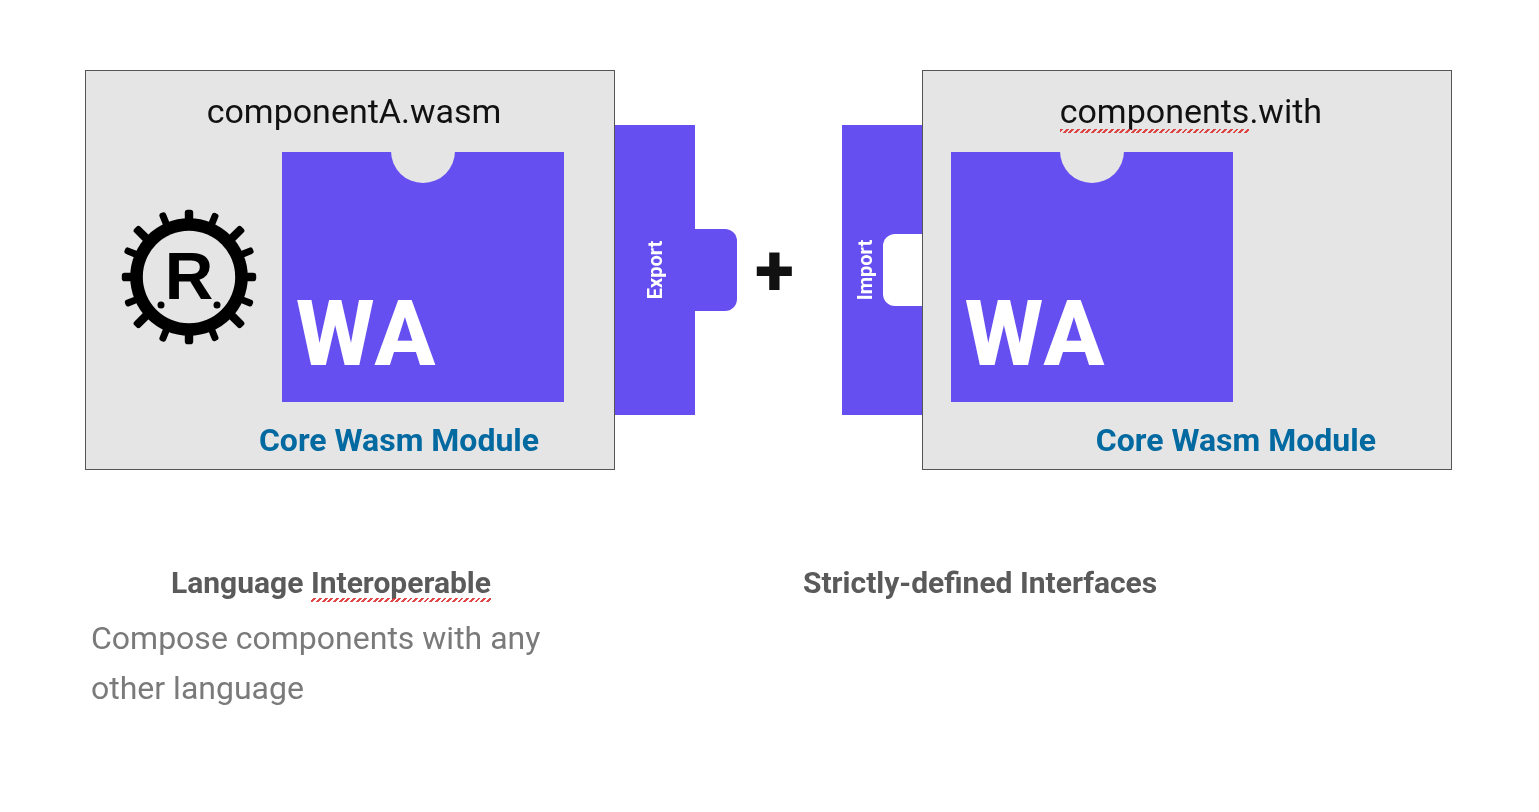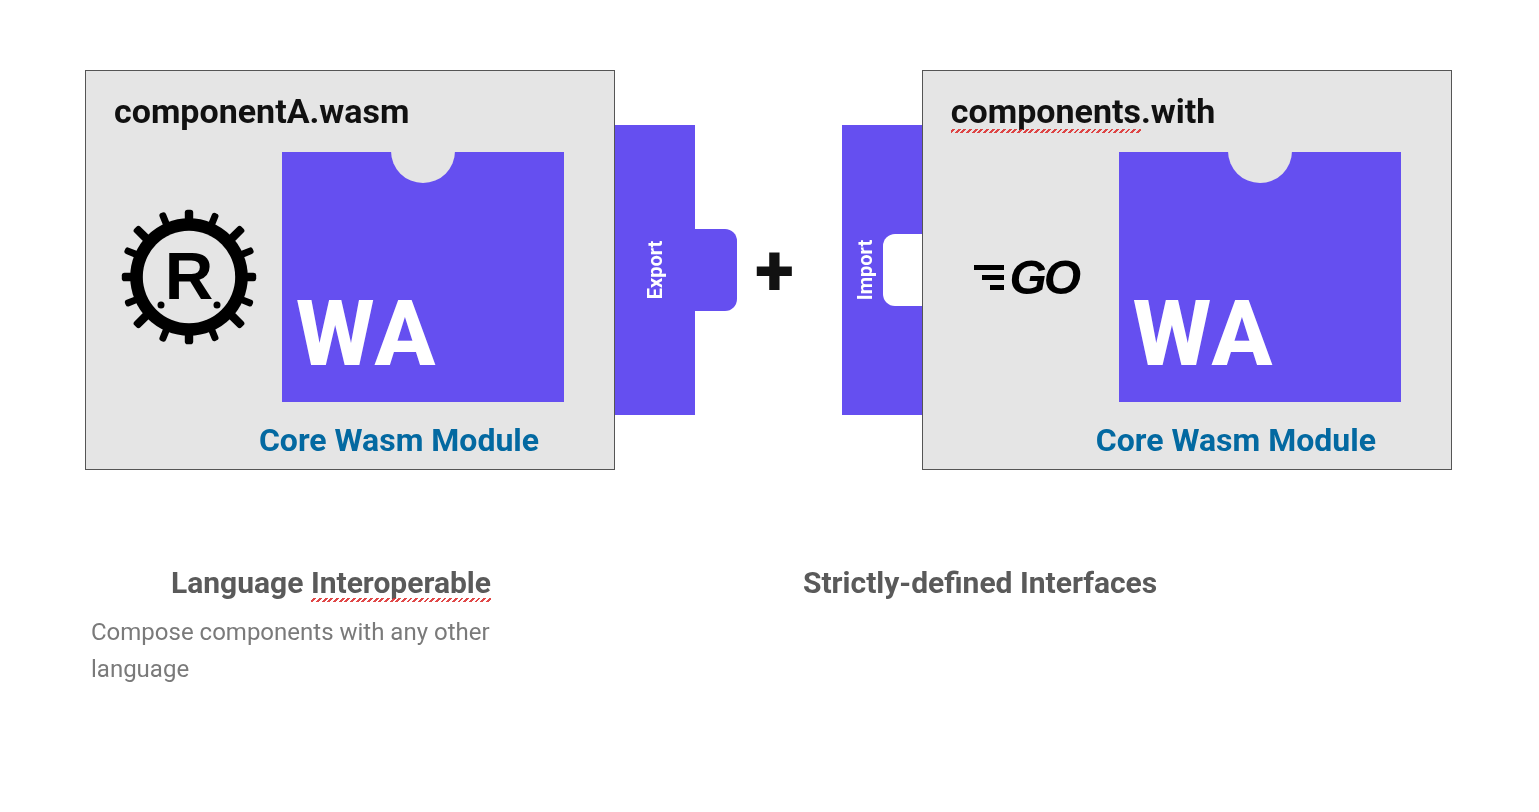--- a/index.html
+++ b/index.html
@@ -22,23 +22,24 @@
     .component-box {
       background: #e5e5e5;
       border: 1px solid #555;
       width: 530px;
       height: 400px;
       position: relative;
       padding: 20px 20px 20px 28px;
     }
     .component-title {
       font-size: 34px;
-      font-weight: 700;
+      font-weight: 400;
       color: #111;
       margin-bottom: 16px;
+      text-align: center;
     }
     .spell-underline {
       position: relative;
       display: inline-block;
     }
     .spell-underline::after {
       content: "";
       position: absolute;
       left: 0;
       right: 0;
@@ -171,21 +172,21 @@
     }
     .caption-block { max-width: 480px; }
     .caption-title {
       font-size: 30px;
       font-weight: 700;
       color: #5a5a5a;
       margin-bottom: 14px;
       text-align: center;
     }
     .caption-body {
-      font-size: 24px;
+      font-size: 32px;
       color: #7a7a7a;
       line-height: 1.55;
     }
     .spacer-right { margin-left: 32px; }
     
     .go-wrap { display: flex; align-items: center; gap: 6px; }
     .go-lines {
       display: flex;
       flex-direction: column;
       gap: 5px;
@@ -263,30 +264,20 @@
 
   <div class="import-tab">
     <div class="import-text">Import</div>
   </div>
 
   <div class="component-box">
     <div class="component-title">
       <span class="spell-underline">components</span><span>.with</span>
     </div>
     <div class="inner-row">
-      <div class="lang-icon-slot">
-        <div class="go-wrap">
-          <div class="go-lines">
-            <div class="go-line gl1"></div>
-            <div class="go-line gl2"></div>
-            <div class="go-line gl3"></div>
-          </div>
-          <span class="go-text">GO</span>
-        </div>
-      </div>
       <div class="wa-tile">
         <div class="wa-notch"></div>
         <div class="wa-label">WA</div>
       </div>
     </div>
     <div class="module-caption">Core Wasm Module</div>
   </div>
 
 </div>
 

